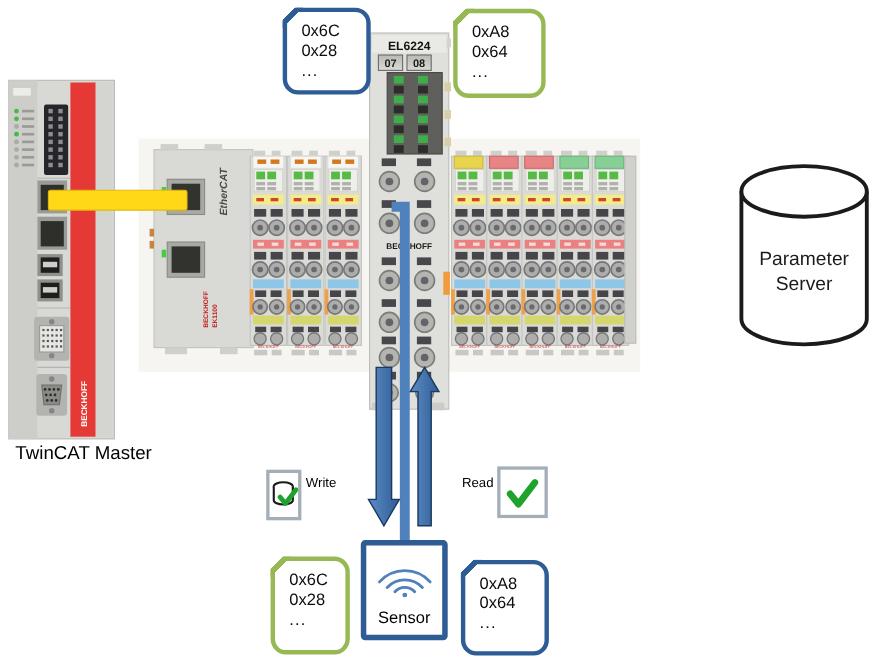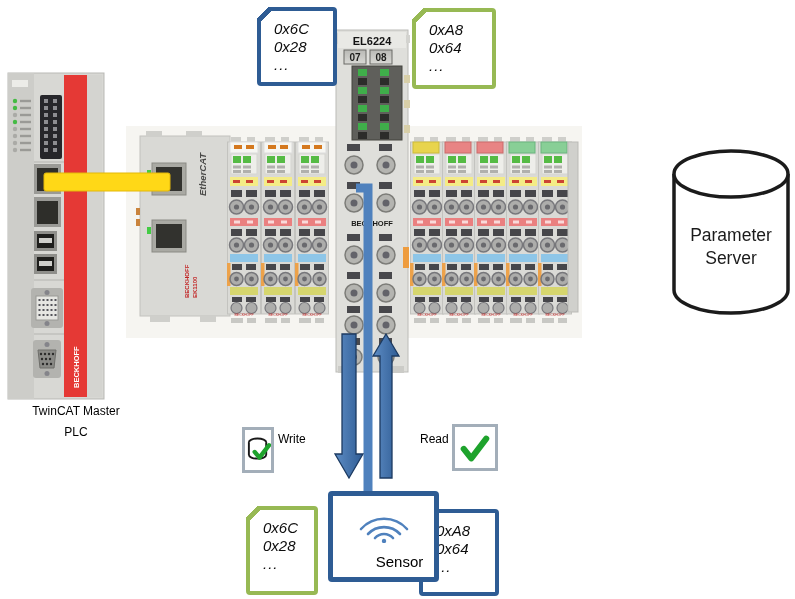--- a/index.html
+++ b/index.html
@@ -6,43 +6,43 @@
   #canvas{position:relative;width:795px;height:599px;background:#fff;overflow:hidden;
           font-family:"Liberation Sans",sans-serif;color:#111;}
   .abs{position:absolute;}
   svg{display:block;}
   svg text{font-family:"Liberation Sans",sans-serif;}
 
   
   .photo-bg{left:126px;top:126px;width:456px;height:212px;background:#f6f5f1;}
 
   
-  .doc{position:absolute;background:#fff;border:4px solid var(--c);border-radius:4px;font-style:italic;}
+  .doc{position:absolute;background:#fff;border:4px solid var(--c);border-radius:14px;}
   .doc.blue{--c:#2e5c94;}
   .doc.green{--c:#97b954;}
   .doc .fold{position:absolute;top:-4px;left:-4px;width:22px;height:22px;
      background:linear-gradient(135deg,#fff 0 8px,var(--c) 8px 13px,transparent 13px);}
   .doc-lines{position:absolute;left:13px;top:9px;font-size:15px;line-height:18px;color:#0d0d0d;}
   .doc-lines .dots{letter-spacing:1px;}
 
   
   .chk-box{position:absolute;background:#fff;border:3px solid #a3aeb9;display:flex;
            align-items:center;justify-content:center;}
   .action-label{position:absolute;font-size:12px;color:#000;}
 
   
   .sensor{position:absolute;left:328px;top:491px;width:69px;height:74px;background:#fff;
           border:5px solid #2e5c94;border-radius:4px;display:flex;flex-direction:column;
-          align-items:center;justify-content:flex-end;padding-bottom:7px;padding-left:32px;}
+          align-items:center;justify-content:flex-end;padding-bottom:7px;}
   .sensor .wifi{position:absolute;top:9px;left:50%;transform:translateX(-50%);}
   .sensor-label{font-size:15px;color:#000;}
 
   
   .plc-caption{position:absolute;left:0;top:401px;width:152px;text-align:center;
-               font-size:12px;line-height:21px;color:#000;}
+               font-size:17px;line-height:21px;color:#000;}
 
   .server-svg{position:absolute;left:668px;top:146px;}
   .flows{position:absolute;left:0;top:0;pointer-events:none;}
   .hw{position:absolute;left:0;top:0;}
 </style>
 </head>
 <body>
 
 <div id="canvas">
 
@@ -463,16 +463,15 @@
 
   <svg class="server-svg" width="126" height="172" viewBox="0 0 126 172">
     <path d="M6,28 V144 a57,23 0 0 0 114,0 V28" fill="#fff" stroke="#1b1b1b" stroke-width="3.5"></path>
     <ellipse cx="63" cy="28" rx="57" ry="23" fill="#fff" stroke="#1b1b1b" stroke-width="3.5"></ellipse>
     <text x="63" y="95" text-anchor="middle" font-size="17.5" fill="#1b1b1b">Parameter</text>
     <text x="63" y="118" text-anchor="middle" font-size="17.5" fill="#1b1b1b">Server</text>
   </svg>
 
   <div class="plc-caption">
     <div>TwinCAT Master</div>
-    <div>PLC</div>
   </div>
 
 </div>
 
 </body></html>

